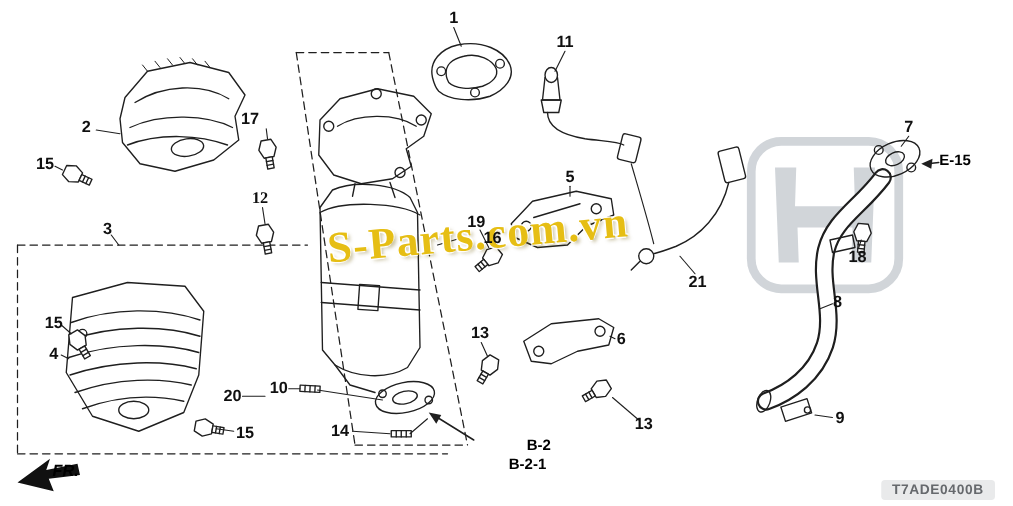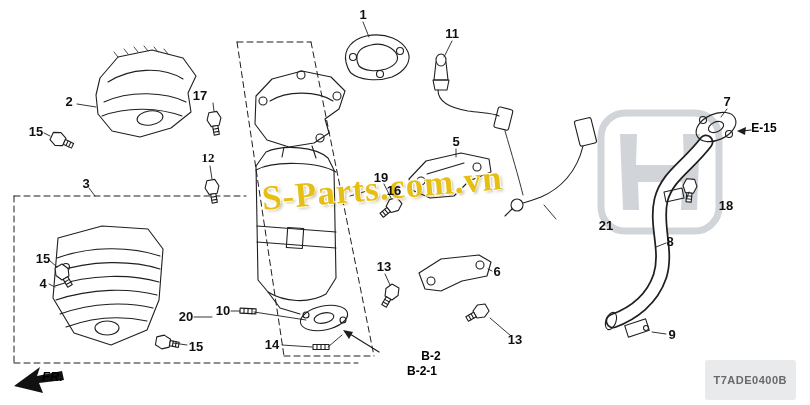--- a/index.html
+++ b/index.html
@@ -29,21 +29,21 @@
     position:absolute;transform:translate(-50%,-50%);
     font:bold 12px "Liberation Sans",sans-serif;color:#000;white-space:nowrap;
   }
   .fr-label{
     position:absolute;left:42px;top:369px;
     font:bold italic 13px "Liberation Sans",sans-serif;color:#000;
   }
   .code{
     position:absolute;right:14px;bottom:5px;
     font:bold 11px "Liberation Sans",sans-serif;color:#66696d;
-    background:#e9eaeb;padding:14px 9px;border-radius:3px;letter-spacing:.5px;
+    background:#e9eaeb;padding:2px 9px;border-radius:3px;letter-spacing:.5px;
   }
 </style>
 </head>
 <body>
 
 <div class="stage">
 
   <svg width="810" height="405" viewBox="0 0 810 405">
     <g opacity="0.85">
       <rect x="601" y="113" width="118" height="118" rx="24" fill="none" stroke="#c9ced3" stroke-width="7"></rect>
@@ -229,22 +229,22 @@
       <div class="callout" style="left: 452px; top: 33px;">11</div>
       <div class="callout" style="left: 69px; top: 101px;">2</div>
       <div class="callout" style="left: 200px; top: 95px;">17</div>
       <div class="callout" style="left: 727px; top: 101px;">7</div>
       <div class="callout" style="left: 36px; top: 131px;">15</div>
       <div class="callout" style="left: 208px; top: 158px; font-family: Liberation Serif, serif;">12</div>
       <div class="callout" style="left: 86px; top: 183px;">3</div>
       <div class="callout" style="left: 381px; top: 177px;">19</div>
       <div class="callout" style="left: 374px; top: 190px; padding-left: 40px;">16</div>
       <div class="callout" style="left: 456px; top: 141px;">5</div>
-      <div class="callout" style="left: 686px; top: 205px; margin-left: 40px;">18</div>
-      <div class="callout" style="left: 558px; top: 225px; margin-left: 48px;">21</div>
+      <div class="callout" style="left: 686px; top: 205px;">18</div>
+      <div class="callout" style="left: 558px; top: 225px;">21</div>
       <div class="callout" style="left: 670px; top: 241px;">8</div>
       <div class="callout" style="left: 43px; top: 258px;">15</div>
       <div class="callout" style="left: 43px; top: 283px;">4</div>
       <div class="callout" style="left: 497px; top: 271px;">6</div>
       <div class="callout" style="left: 384px; top: 266px;">13</div>
       <div class="callout" style="left: 223px; top: 310px;">10</div>
       <div class="callout" style="left: 186px; top: 316px;">20</div>
       <div class="callout" style="left: 515px; top: 339px;">13</div>
       <div class="callout" style="left: 672px; top: 334px;">9</div>
       <div class="callout" style="left: 196px; top: 346px;">15</div>

